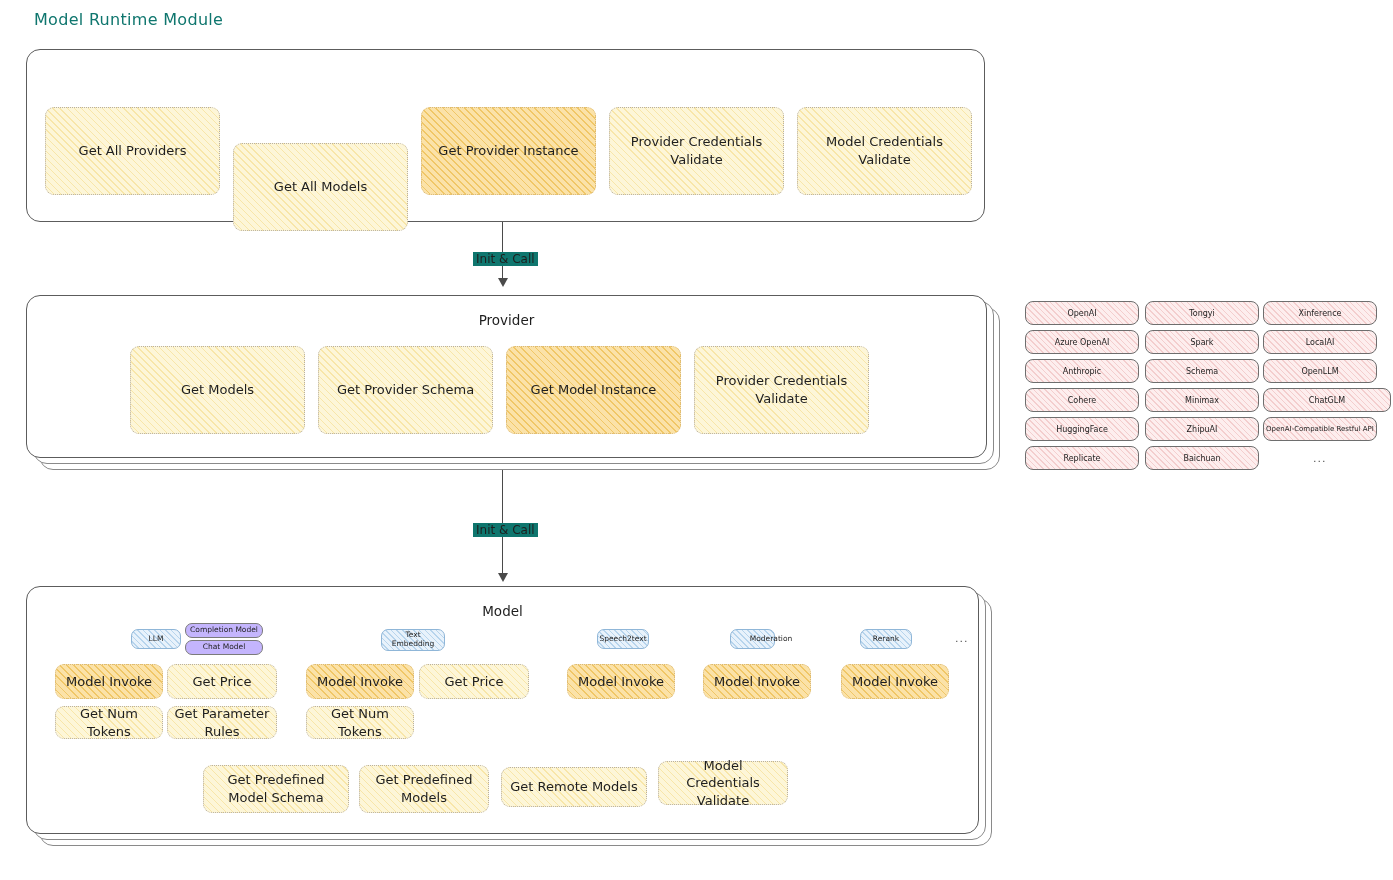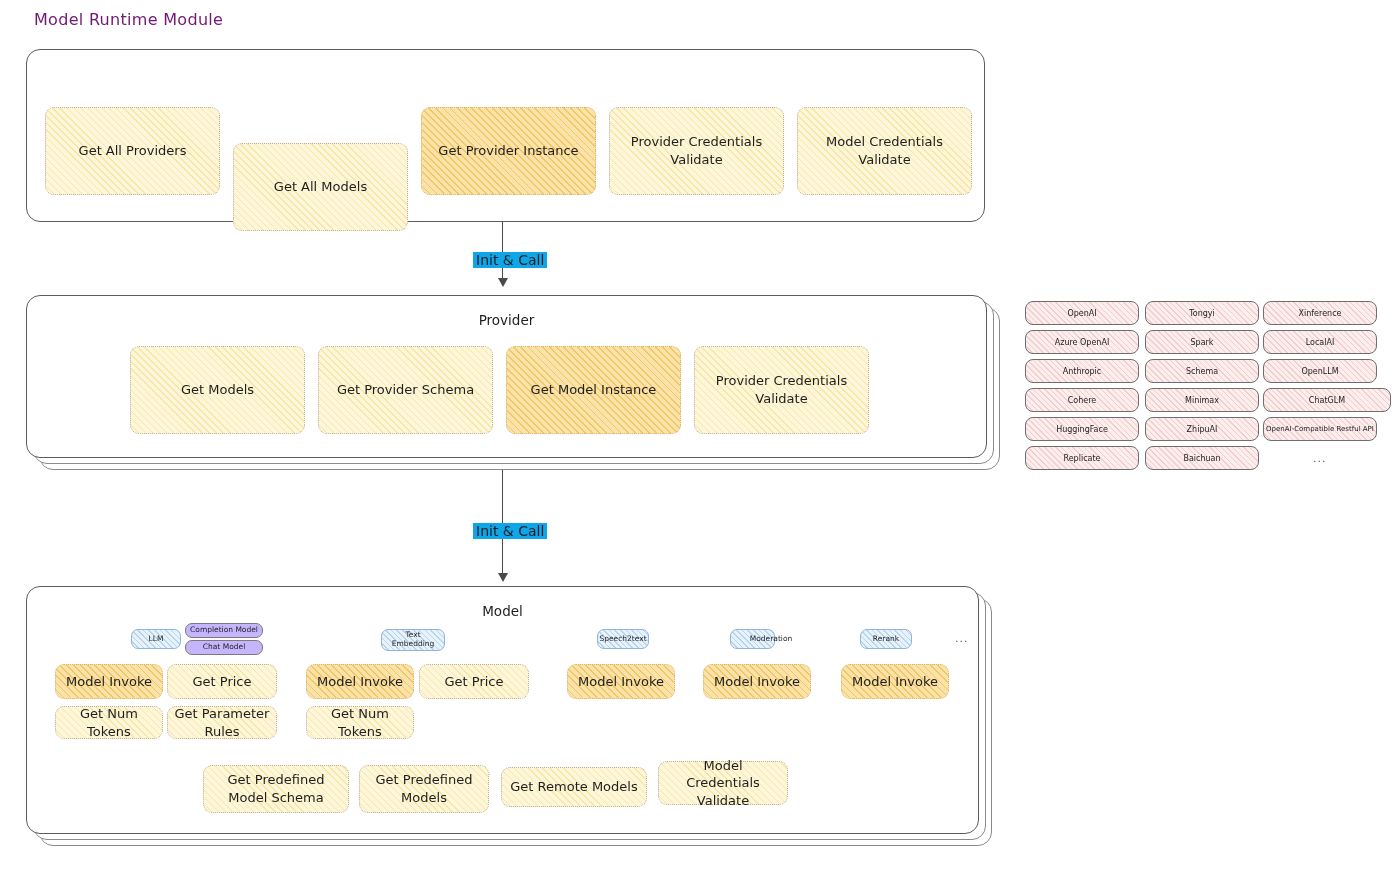--- a/index.html
+++ b/index.html
@@ -7,21 +7,21 @@
   body{
     width:1393px;height:880px;position:relative;overflow:hidden;
     font-family:"DejaVu Sans","Liberation Sans",sans-serif;
     color:#1e1e1e;
   }
   .canvas{position:absolute;inset:0;}
 
   
   .page-title{
     position:absolute;left:34px;top:10px;
-    font-size:16px;letter-spacing:.3px;color:#701a75;
+    font-size:16px;letter-spacing:.3px;color:#0f766e;
   }
 
   
   .panel{
     position:absolute;
     background:#ffffff;
     border:1.3px solid #5c5c5c;
     border-radius:14px;
     box-sizing:border-box;
   }
@@ -98,22 +98,22 @@
   .arrow-line{
     position:absolute;width:1.4px;background:#4a4a4a;
   }
   .arrow-head{
     position:absolute;width:0;height:0;
     border-left:5px solid transparent;
     border-right:5px solid transparent;
     border-top:9px solid #4a4a4a;
   }
   .arrow-label{
-    position:absolute;font-size:14px;color:#1e1e1e;
-    background:#0ea5e9;padding:0 3px;white-space:nowrap;
+    position:absolute;font-size:12px;color:#1e1e1e;
+    background:#0f766e;padding:0 3px;white-space:nowrap;
   }
 </style>
 </head>
 <body>
 
 <div class="canvas">
 
   <div class="page-title">Model Runtime Module</div>
 
   <div class="panel" style="left:26px;top:49px;width:959px;height:173px;">

